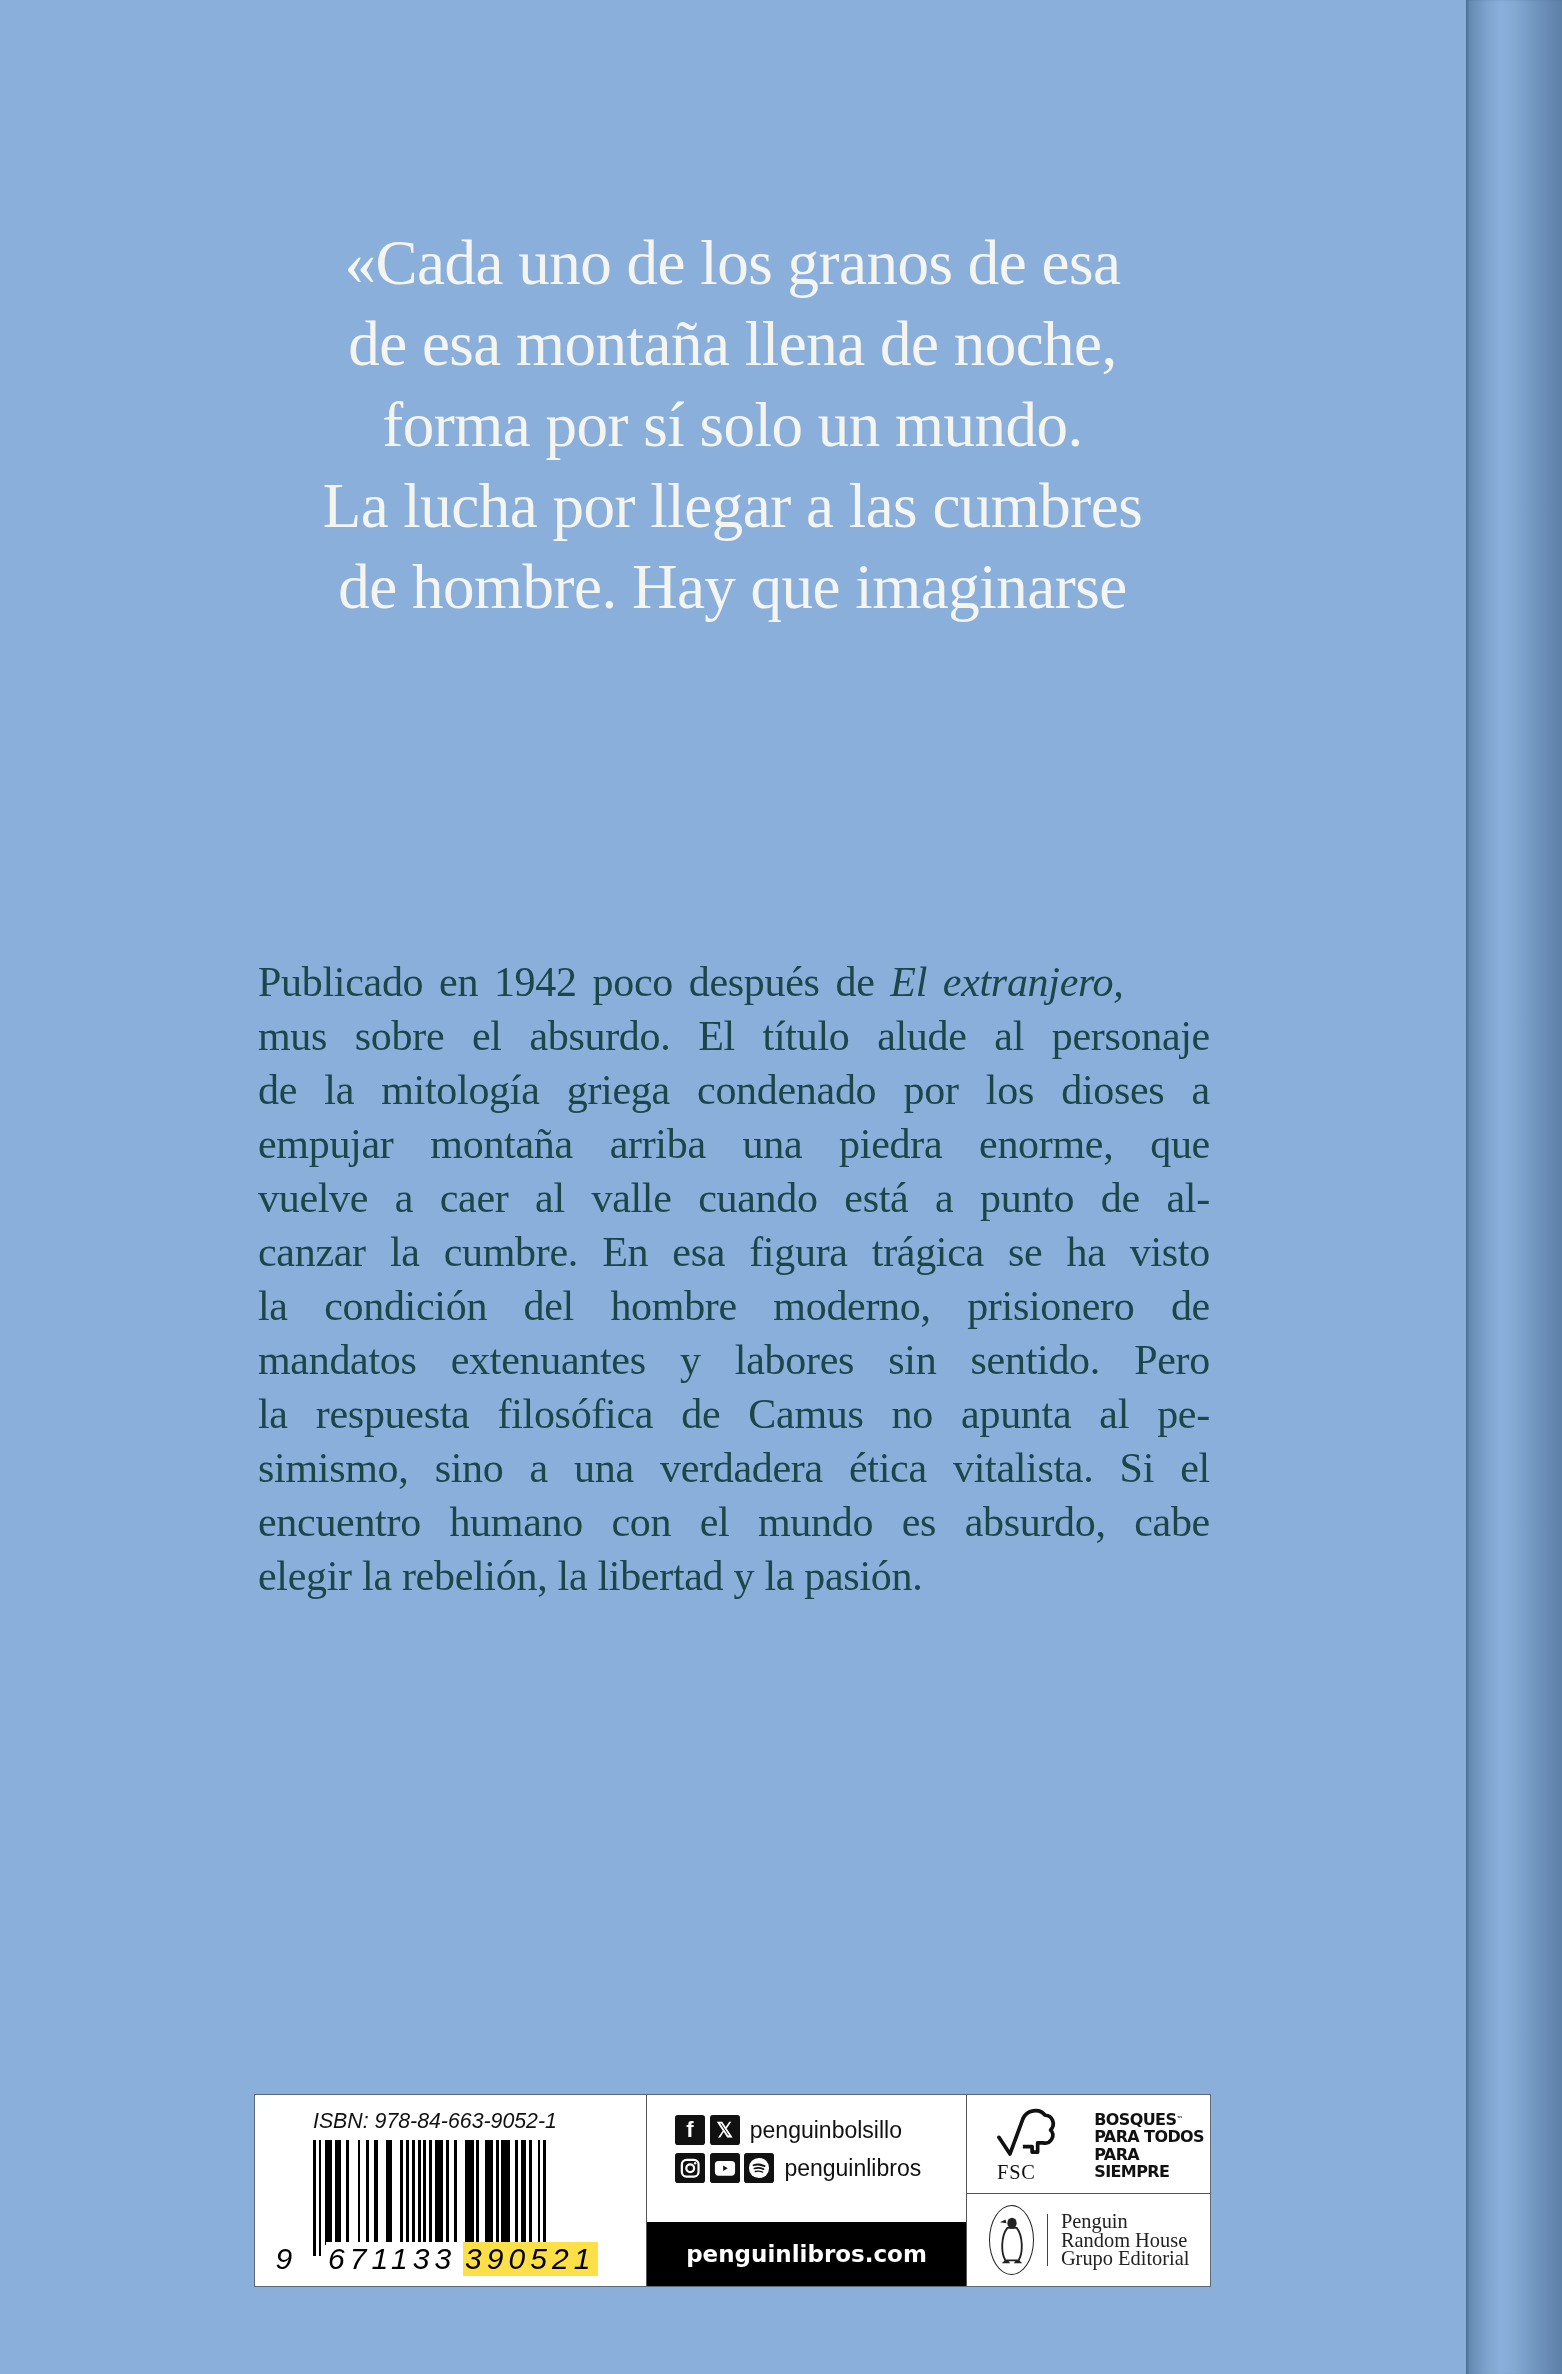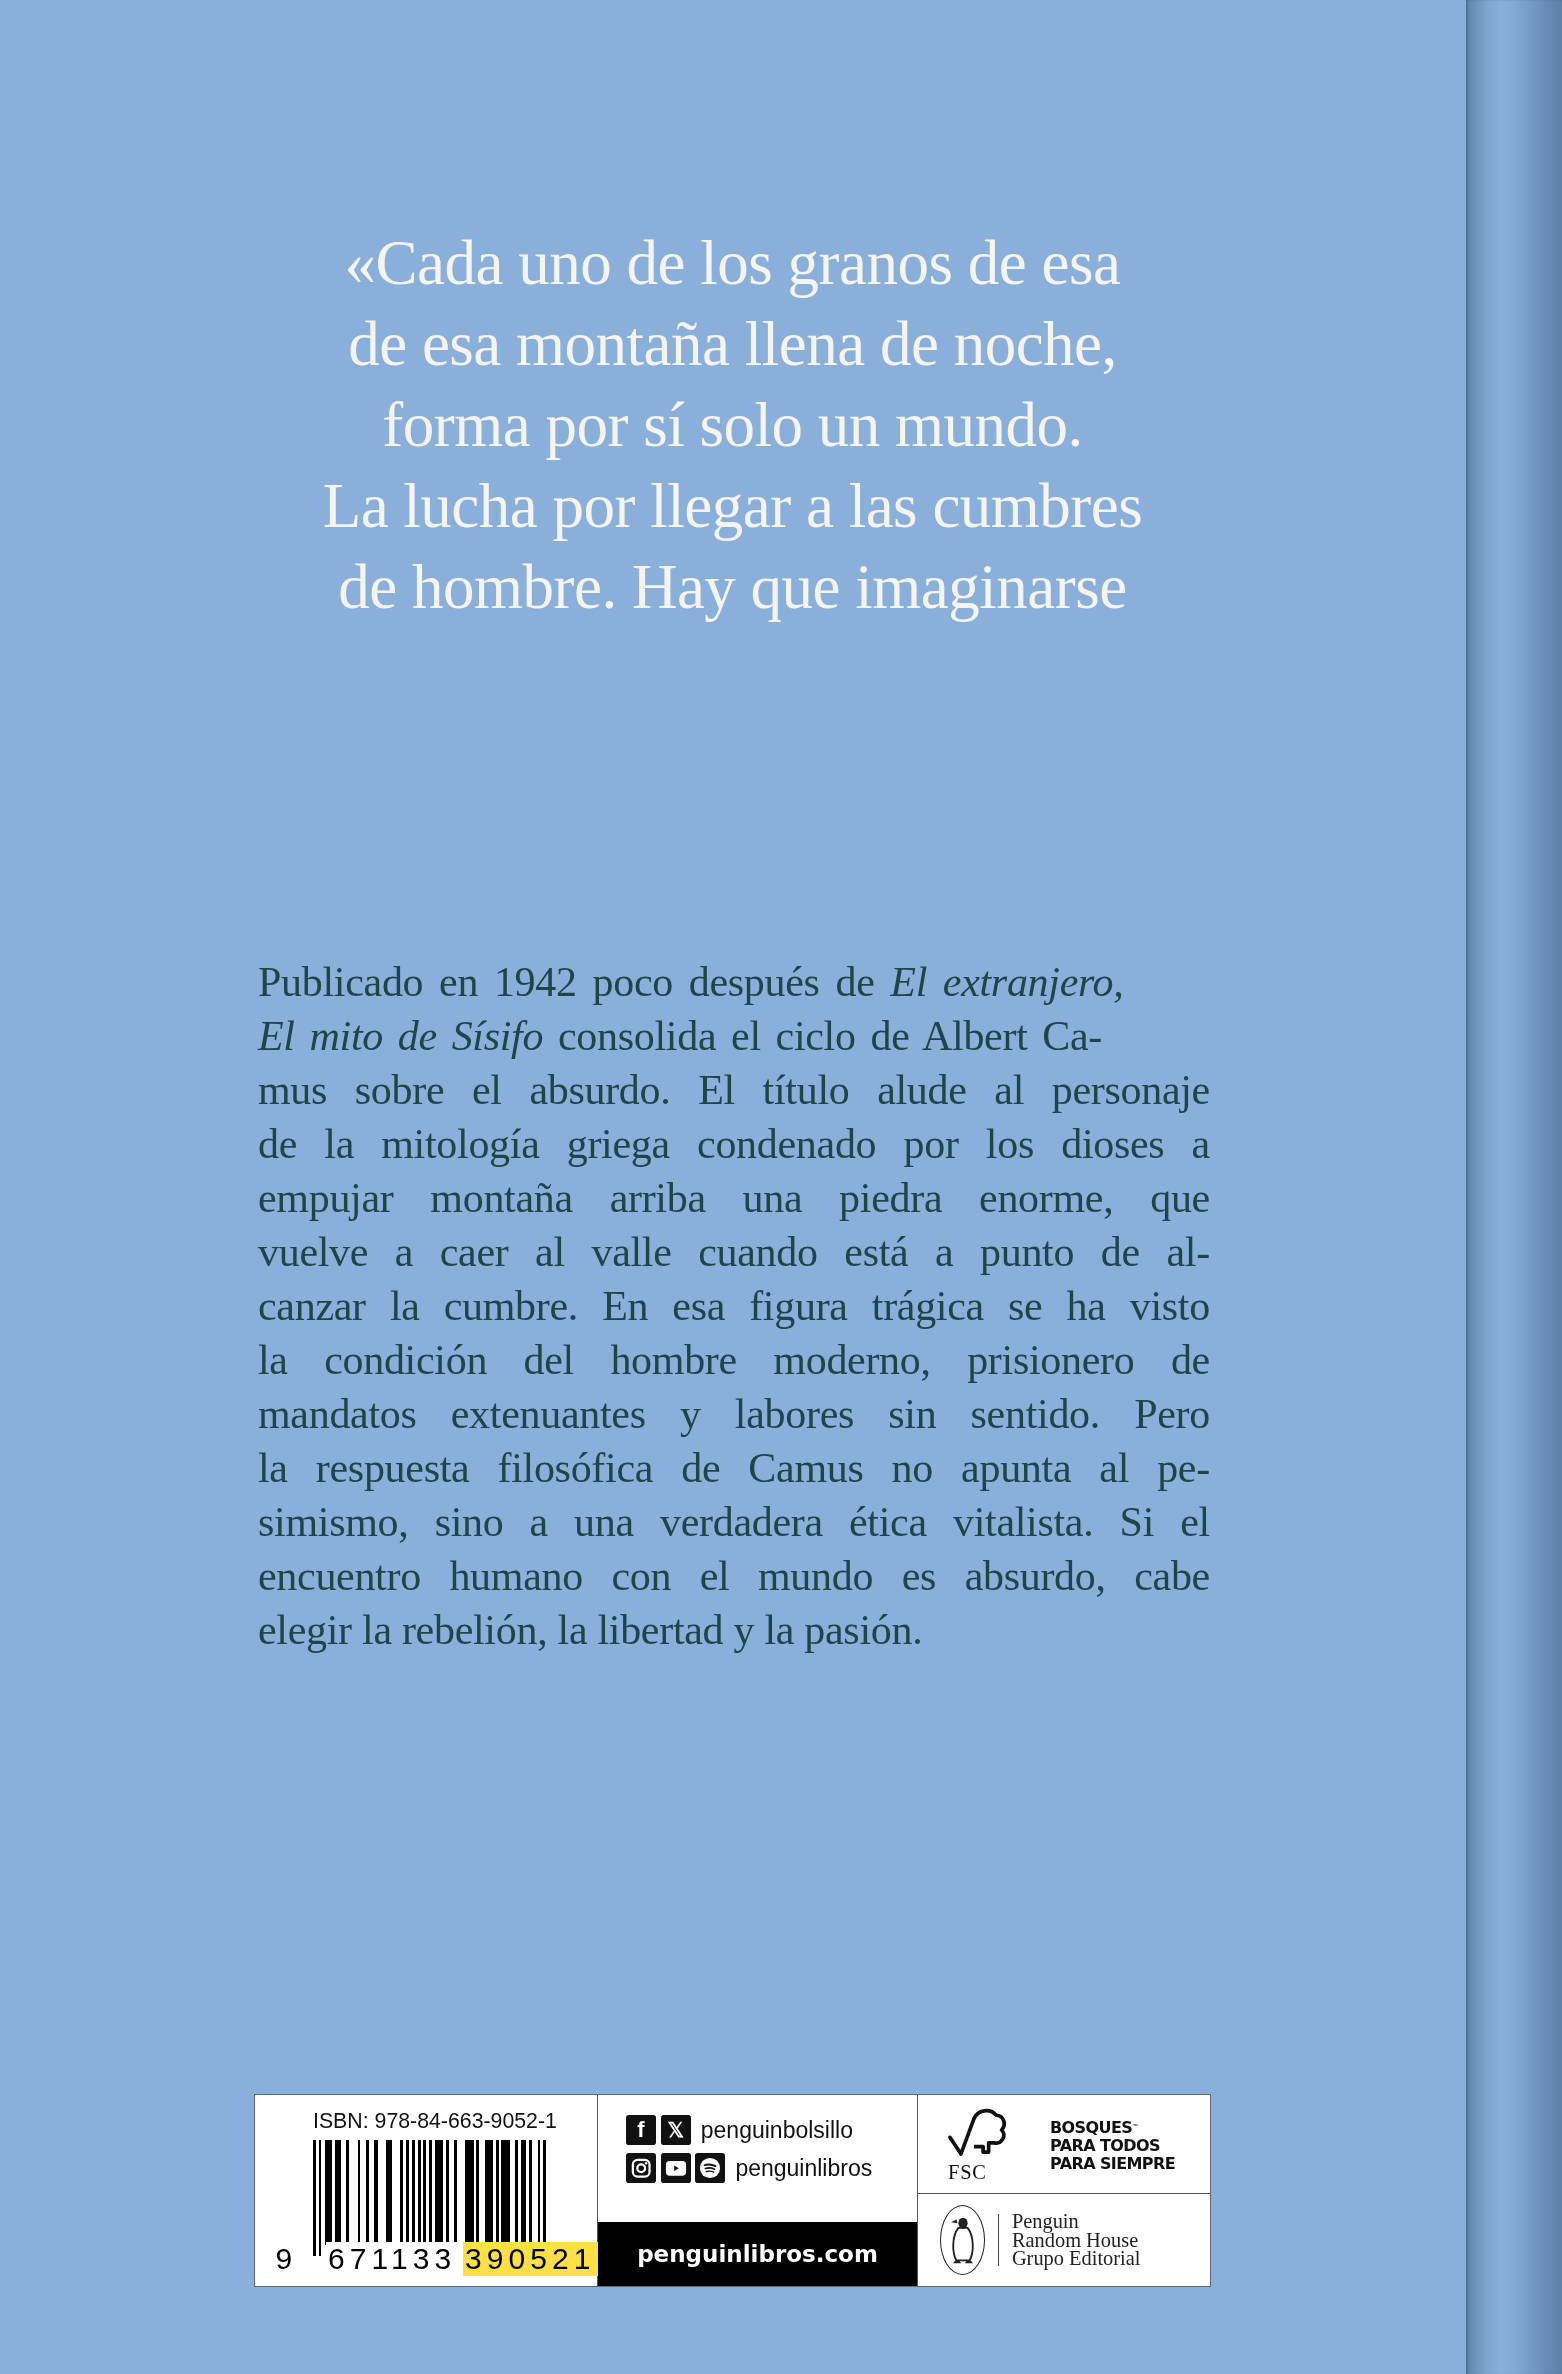--- a/index.html
+++ b/index.html
@@ -49,23 +49,24 @@
 
     .infobox {
       position: absolute;
       left: 254px; top: 2094px;
       width: 957px; height: 193px;
       background: #ffffff;
       border: 1.9px solid #5a6a7a;
       display: flex;
     }
     .col-barcode {
-      width: 343px; height: 100%;
+      width: 392px; height: 100%;
       border-right: 1.9px solid #555;
       position: relative;
+      font-style: italic;
     }
     .isbn-label {
       position: absolute; top: 14px; left: 58px;
       font-family: "Liberation Sans", "DejaVu Sans", sans-serif;
       font-size: 21.3px; color: #111;
       letter-spacing: 0px;
     }
     .barcode {
       position: absolute; left: 58px; top: 45px;
       width: 263px; height: 130px;
@@ -152,23 +153,20 @@
     <span class="line">«Cada uno de los granos de esa</span>
     <span class="line">de esa montaña llena de noche,</span>
     <span class="line">forma por sí solo un mundo.</span>
     <span class="line">La lucha por llegar a las cumbres</span>
     <span class="line">de hombre. Hay que imaginarse</span>
   </div>
 
   <div class="blurb">
     <div class="line" style="justify-content: flex-start; word-spacing: 5.6px;">
       <span><span>Publicado en 1942 poco después de </span><em>El extranjero,</em></span>
-    </div>
-    <div class="line" style="justify-content: flex-start; word-spacing: 4.6px;">
-      <span><em>El mito de Sísifo</em><span> consolida el ciclo de Albert Ca-</span></span>
     </div>
     <div class="line j">
         <span class="w">mus</span>
         <span class="w">sobre</span>
         <span class="w">el</span>
         <span class="w">absurdo.</span>
         <span class="w">El</span>
         <span class="w">título</span>
         <span class="w">alude</span>
         <span class="w">al</span>

